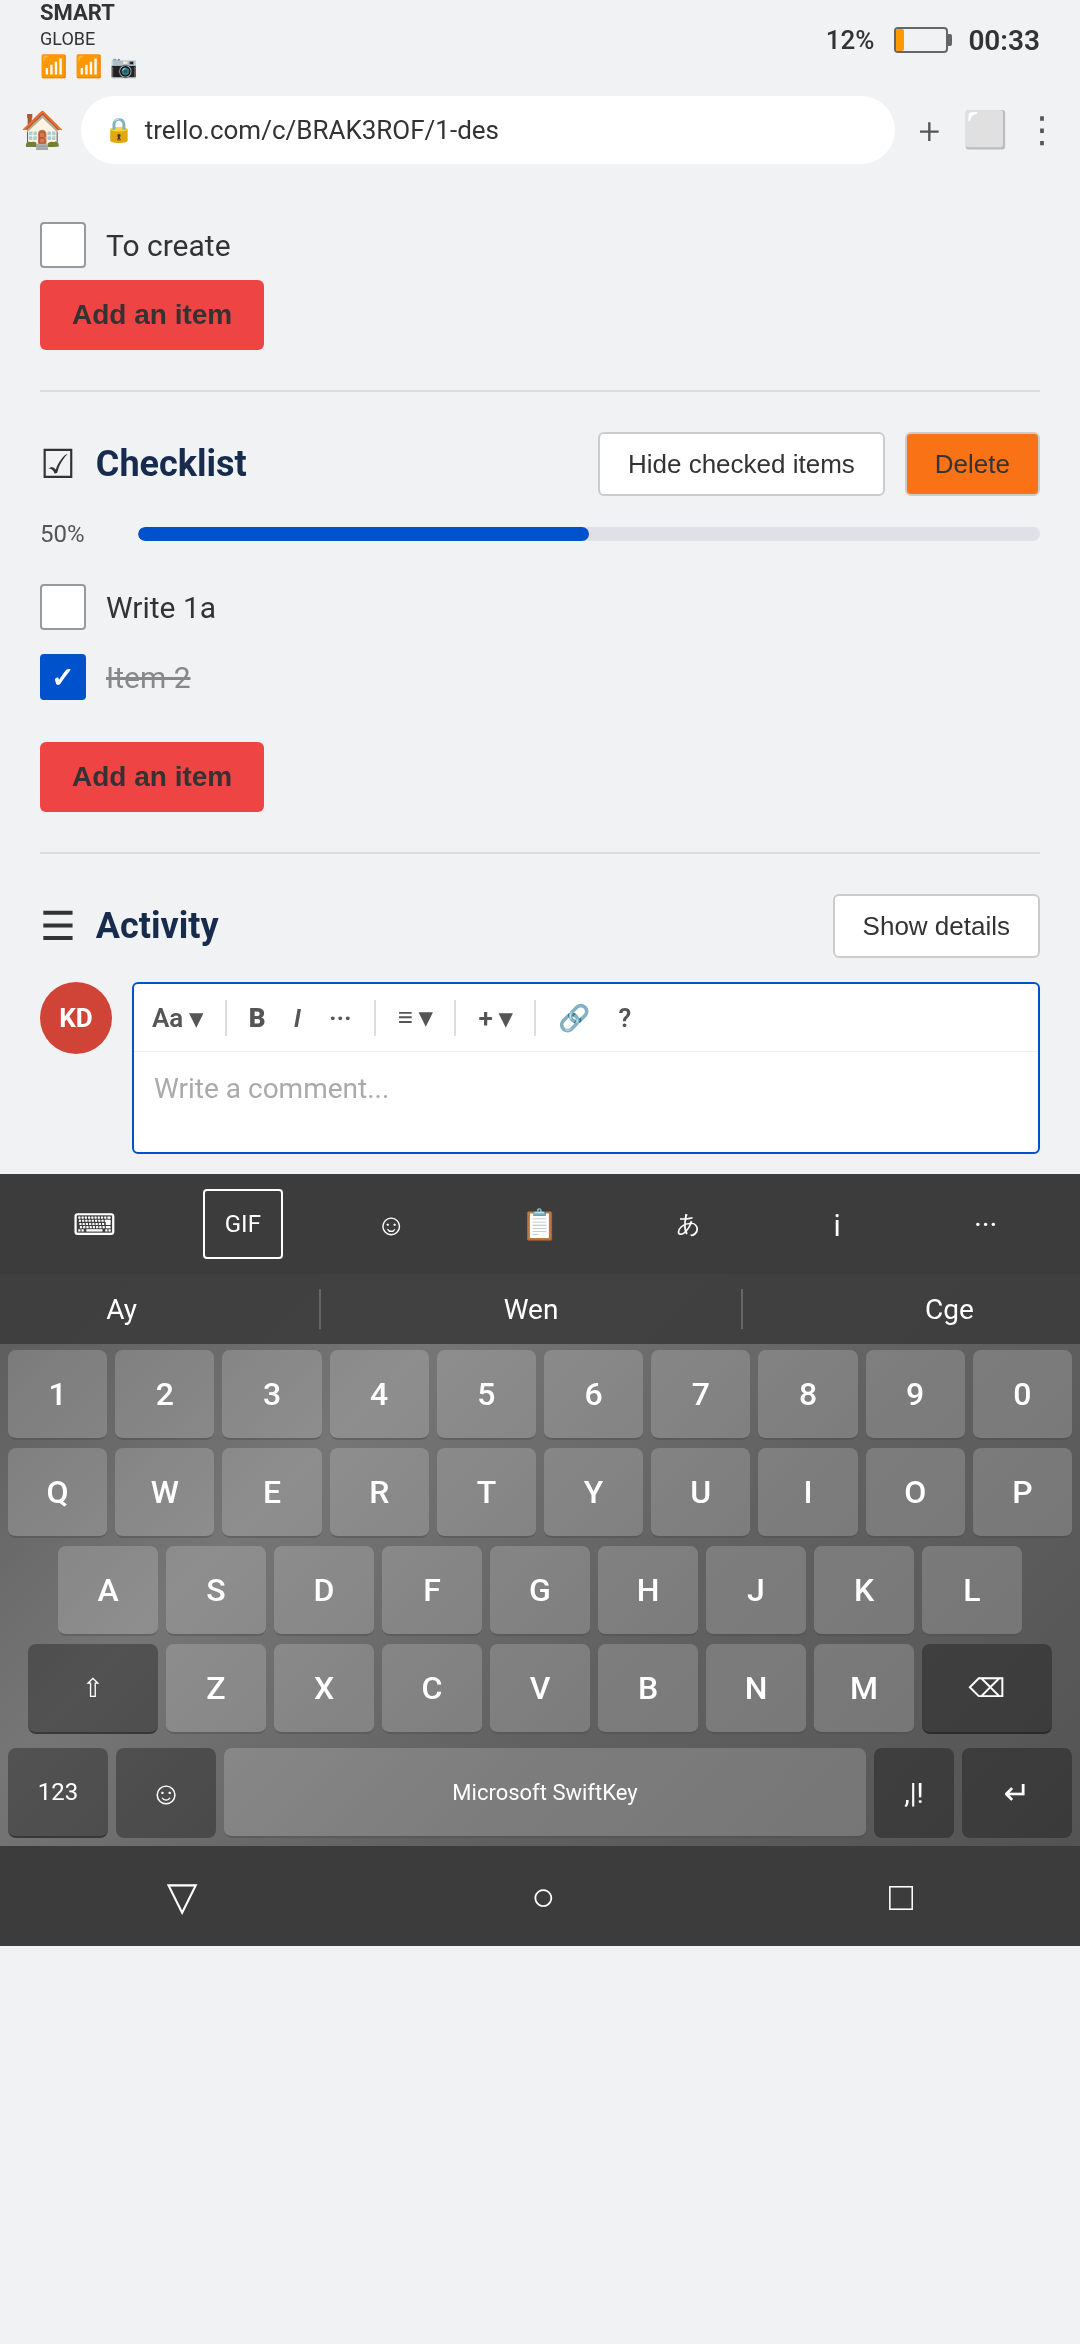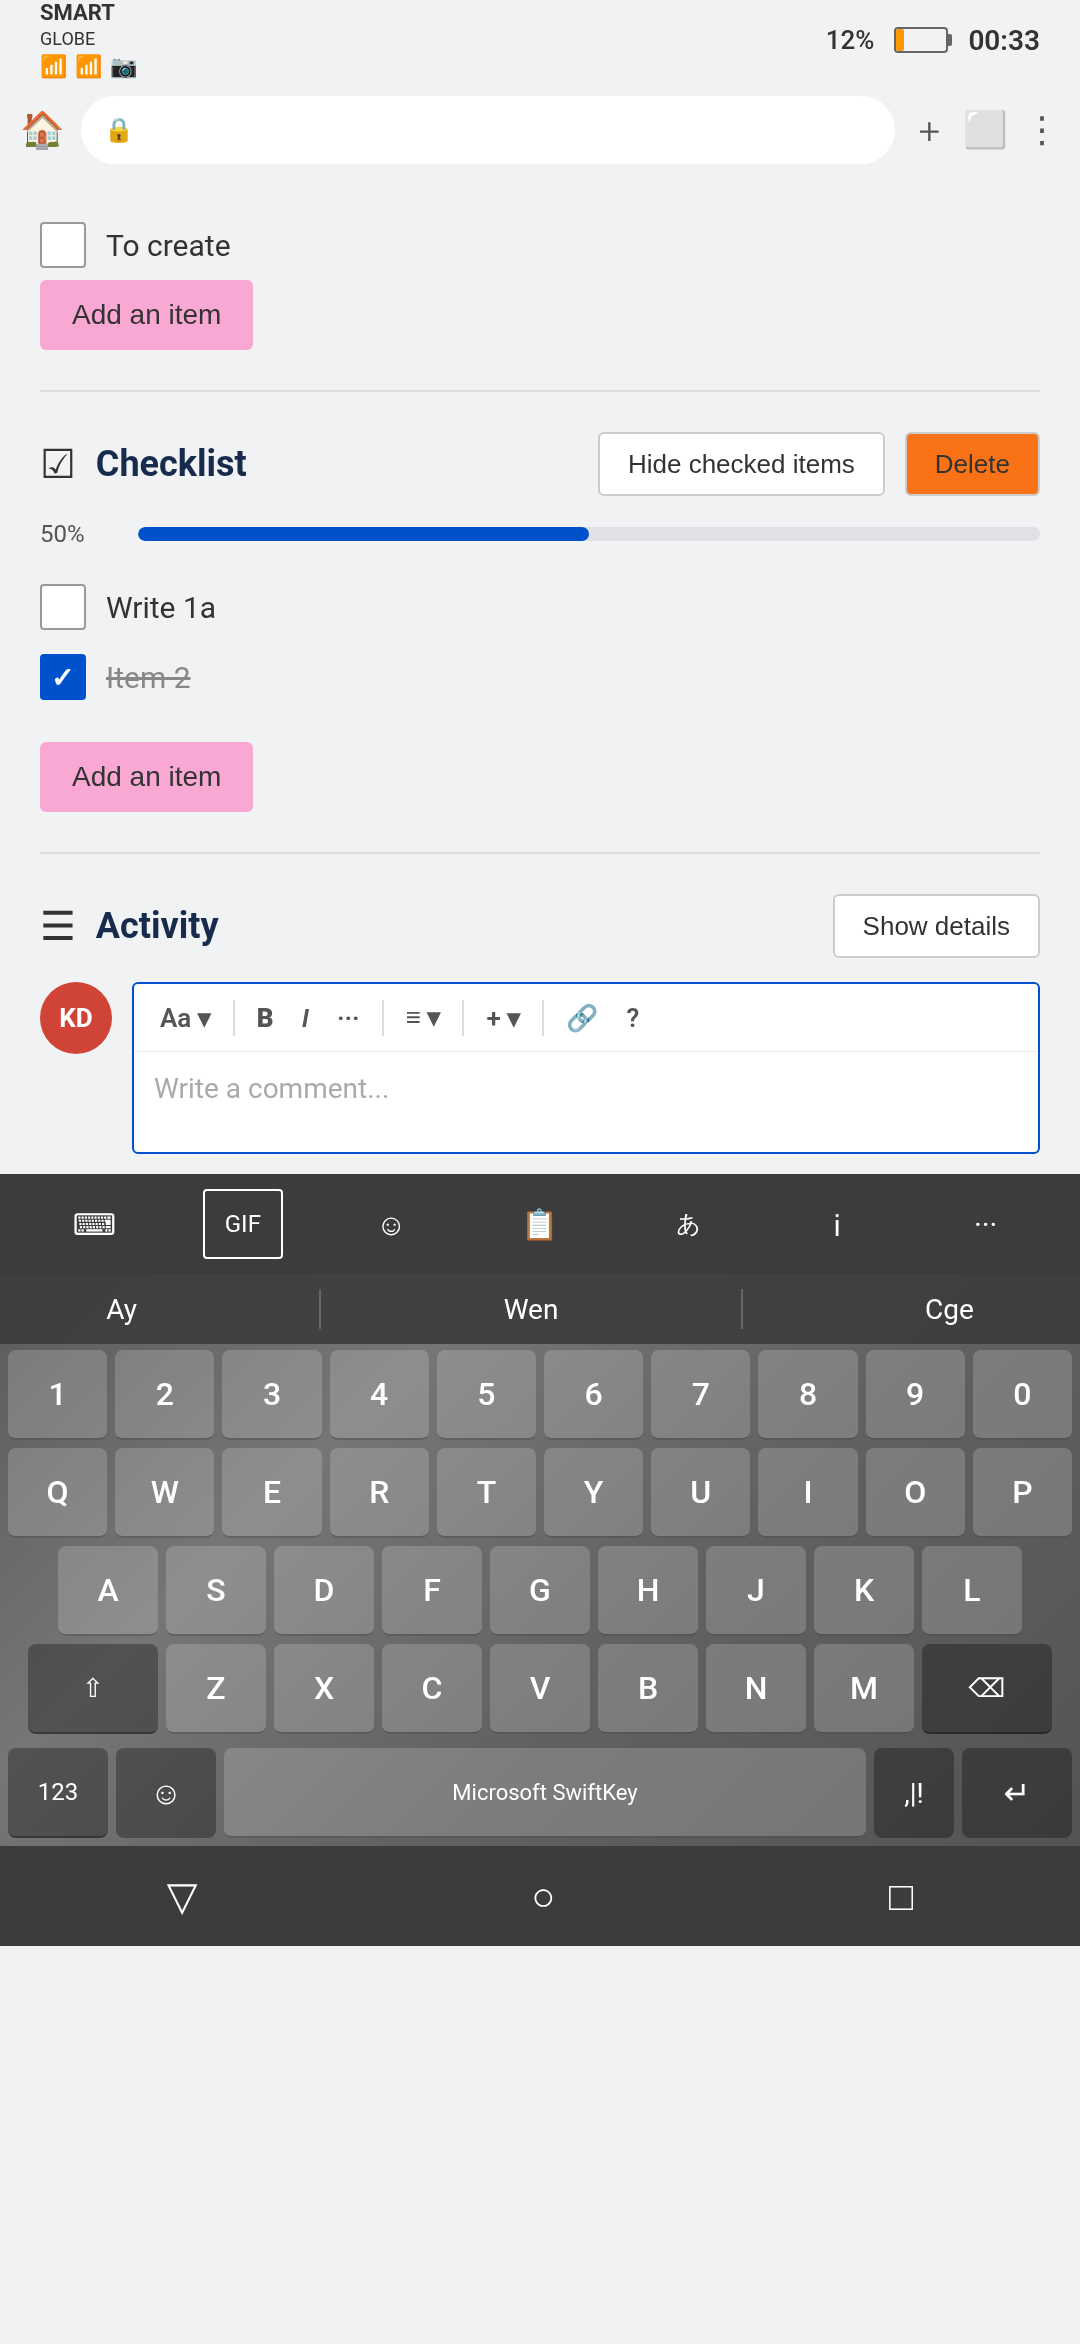--- a/index.html
+++ b/index.html
@@ -175,27 +175,27 @@
     .item-label.strikethrough {
       text-decoration: line-through;
       color: #888;
     }
     .add-item-btn {
       display: inline-flex;
       align-items: center;
       justify-content: center;
       height: 70px;
       padding: 0 32px;
-      background: #f9a8d4;
+      background: #ef4444;
       border: none;
       border-radius: 6px;
       font-size: 28px;
       color: #333;
       cursor: pointer;
-      font-weight: 400;
+      font-weight: 700;
     }
 
     
     .section-divider {
       height: 2px;
       background: #ddd;
       margin: 20px 0;
     }
 
     
@@ -311,21 +311,21 @@
     .comment-editor {
       flex: 1;
       border: 2px solid #0052cc;
       border-radius: 6px;
       background: #fff;
       overflow: hidden;
     }
     .editor-toolbar {
       display: flex;
       align-items: center;
-      padding: 12px 16px;
+      padding: 12px 8px;
       gap: 8px;
       border-bottom: 1px solid #eee;
     }
     .toolbar-btn {
       display: flex;
       align-items: center;
       justify-content: center;
       padding: 6px 10px;
       font-size: 26px;
       color: #555;
@@ -548,20 +548,21 @@
       <div class="battery-fill"></div>
     </div>
     <span class="time-text">00:33</span>
   </div>
 </div>
 
 <div class="browser-bar">
   <span class="browser-icon">🏠</span>
   <div class="url-bar">
     <span class="url-icon">🔒</span>
+    <span class="url-text">trello.com/c/BRAK3ROF/1-des</span>
   </div>
   <div class="browser-actions">
     <span class="browser-btn">＋</span>
     <span class="browser-btn">⬜</span>
     <span class="browser-btn">⋮</span>
   </div>
 </div>
 
 <div class="main-content">
 

